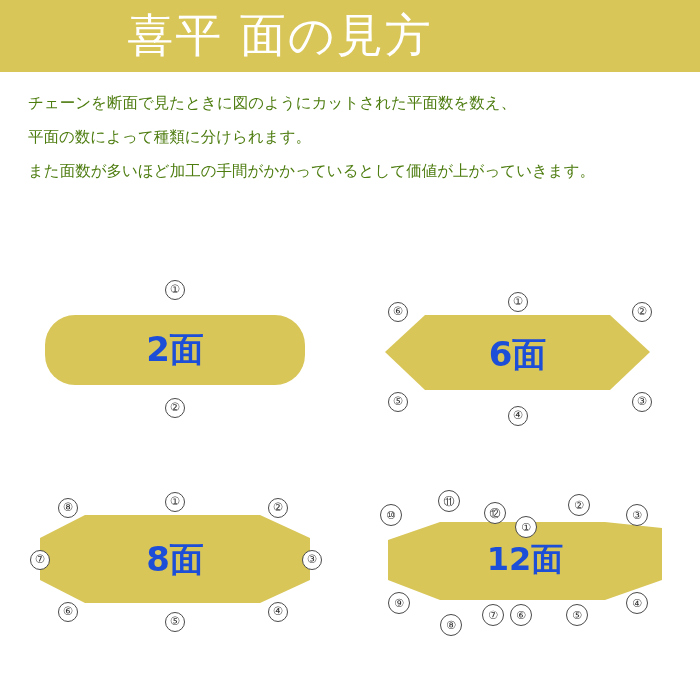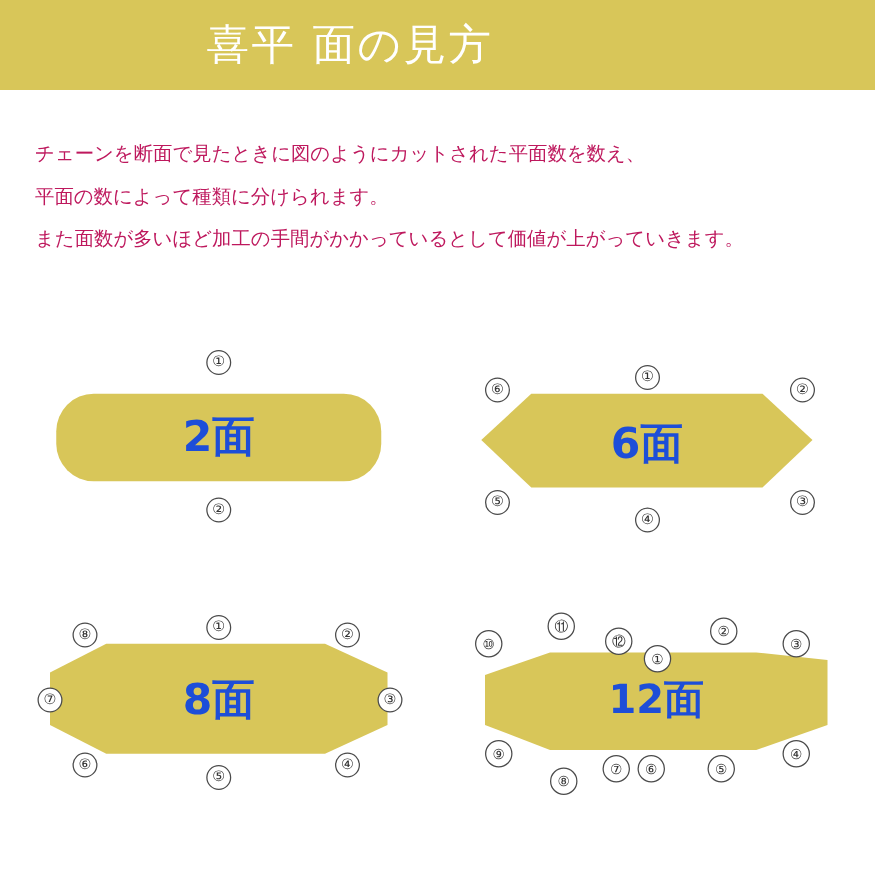--- a/index.html
+++ b/index.html
@@ -33,37 +33,36 @@
   }
   .header-title {
     position: absolute;
     left: 0;
     top: 0;
     width: 560px;
     height: 72px;
     display: flex;
     align-items: center;
     justify-content: center;
-    font-size: 34px;
+    font-size: 46px;
     letter-spacing: 2px;
     color: #ffffff;
     font-weight: 400;
     font-family: "DejaVu Sans", "Liberation Sans", sans-serif;
   }
   
   .desc {
     position: absolute;
     left: 28px;
     top: 86px;
     width: 660px;
-    color: #be185d;
+    color: #4d7c0f;
     font-size: 15.5px;
     line-height: 34px;
     font-family: "DejaVu Sans", "Liberation Sans", sans-serif;
-    margin-top: 20px;
   }
   .desc p {
     margin: 0;
     white-space: nowrap;
   }
   
   .diagrams {
     position: absolute;
     left: 0;
     top: 250px;

